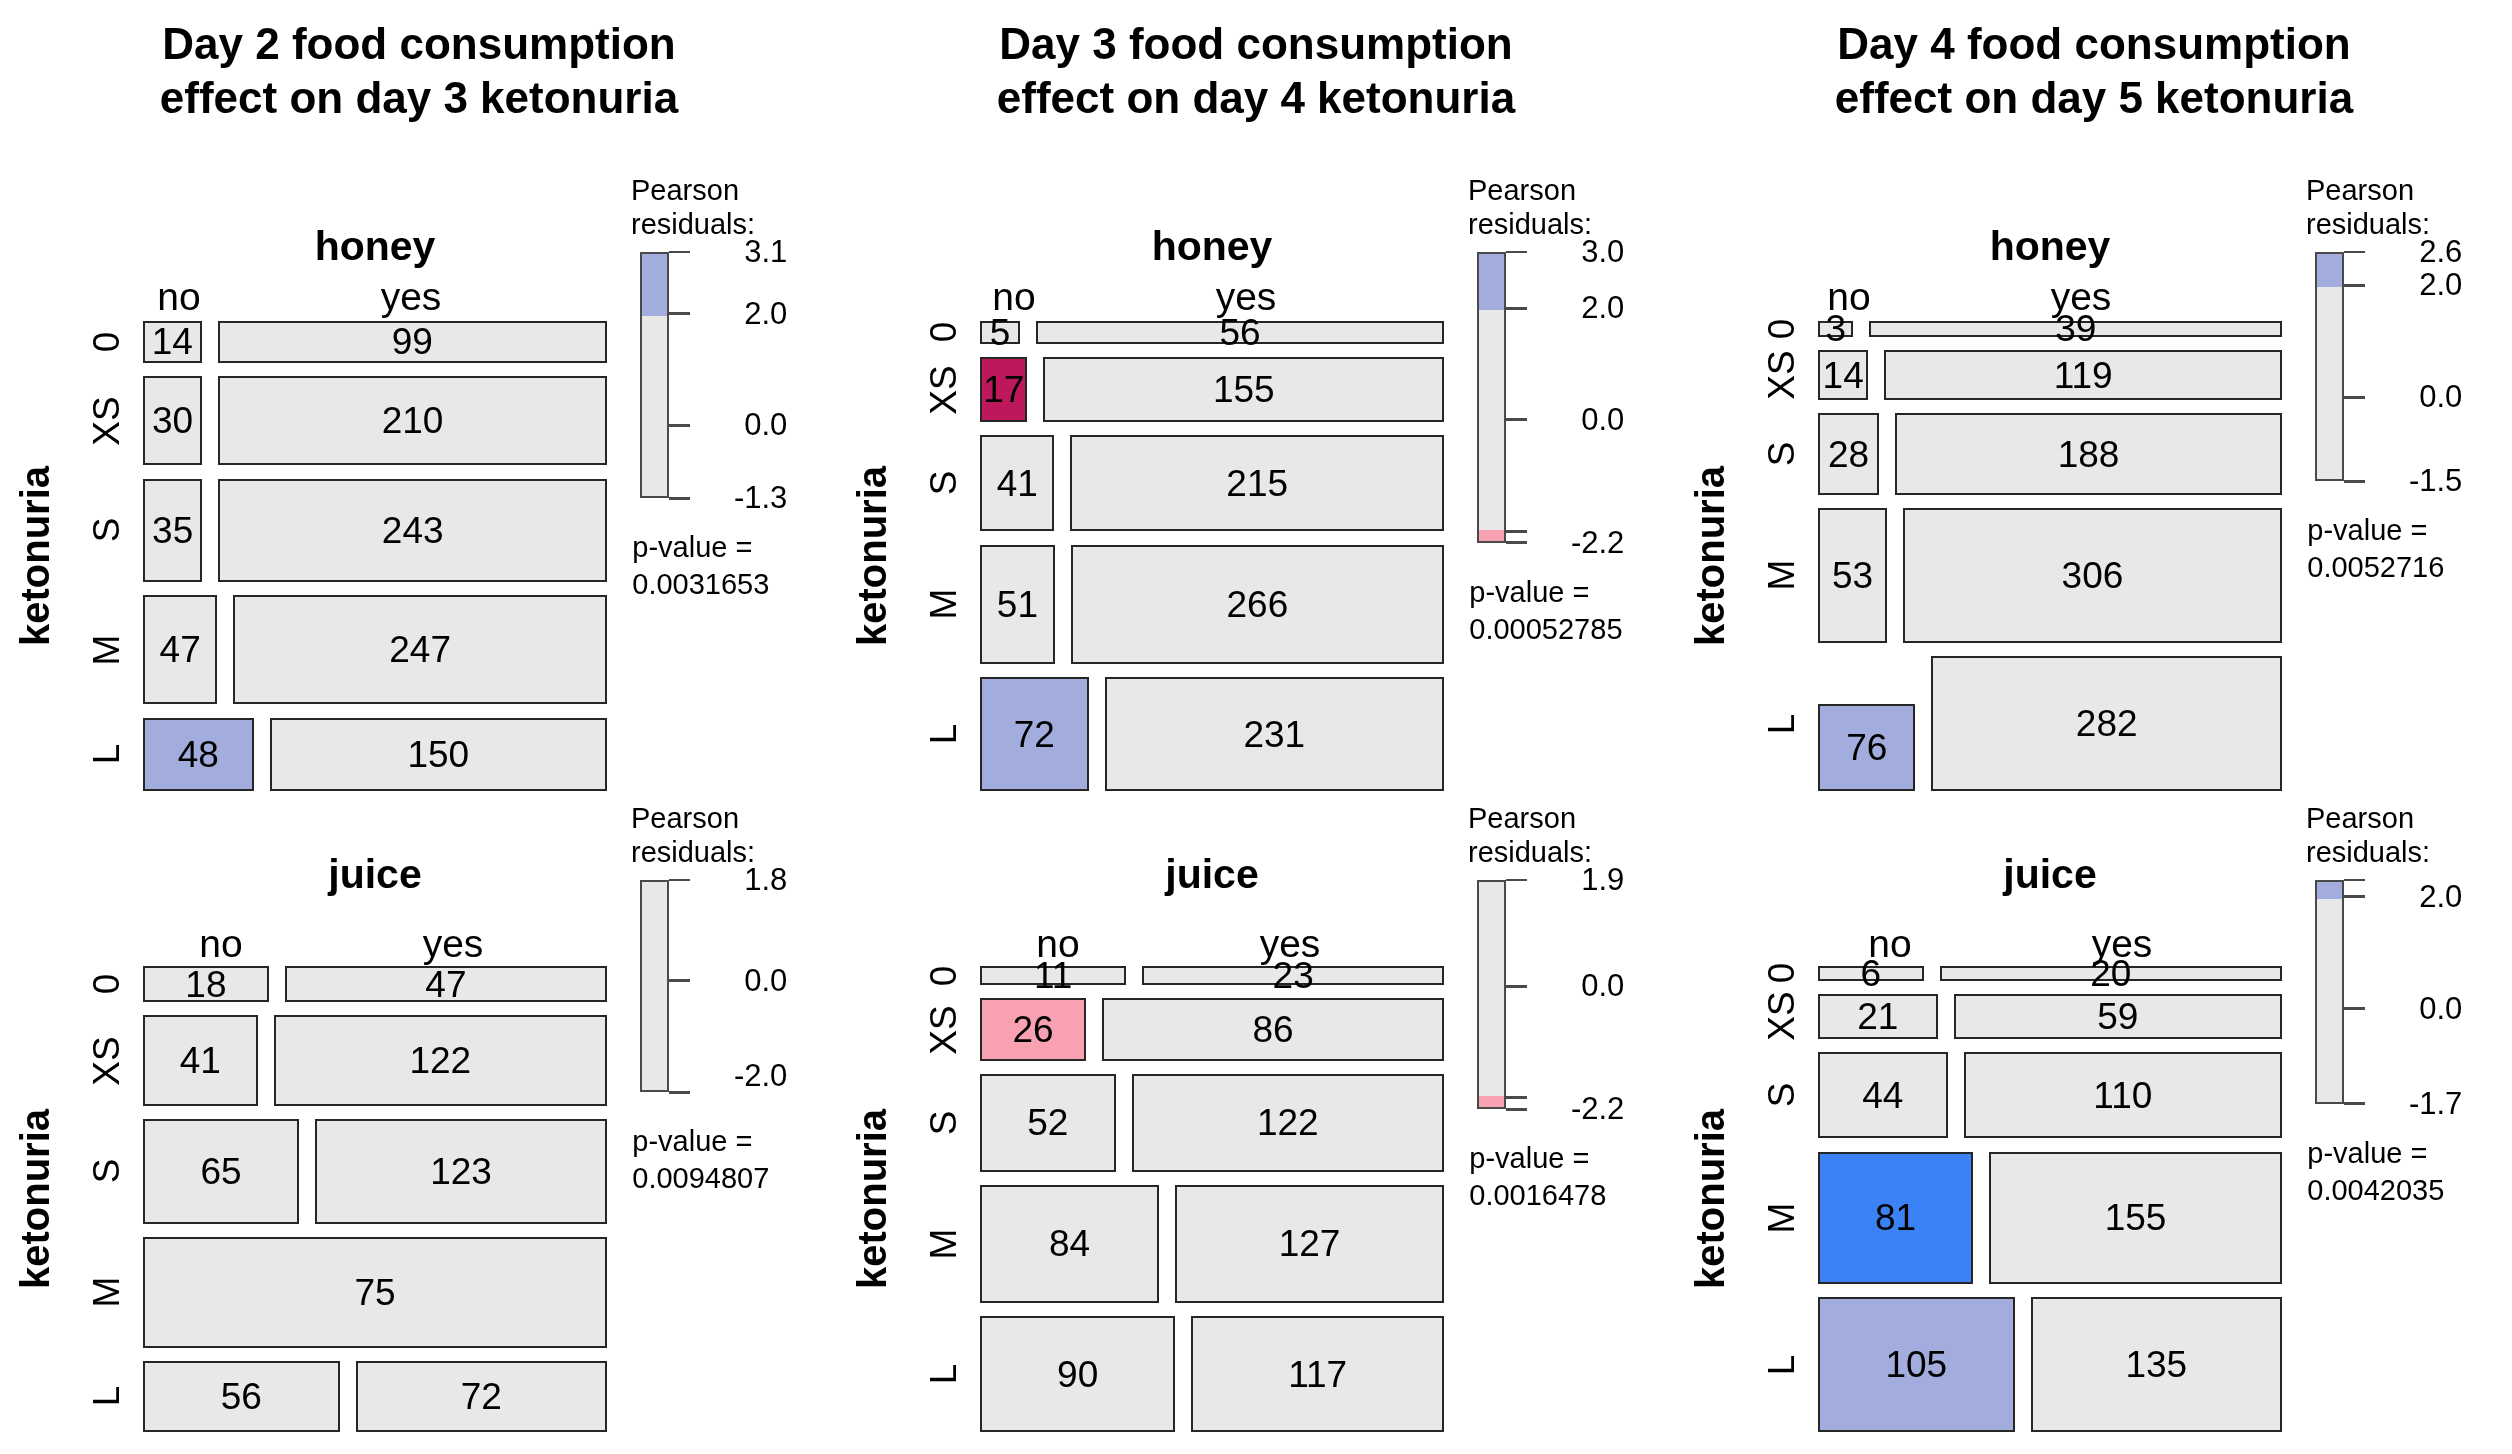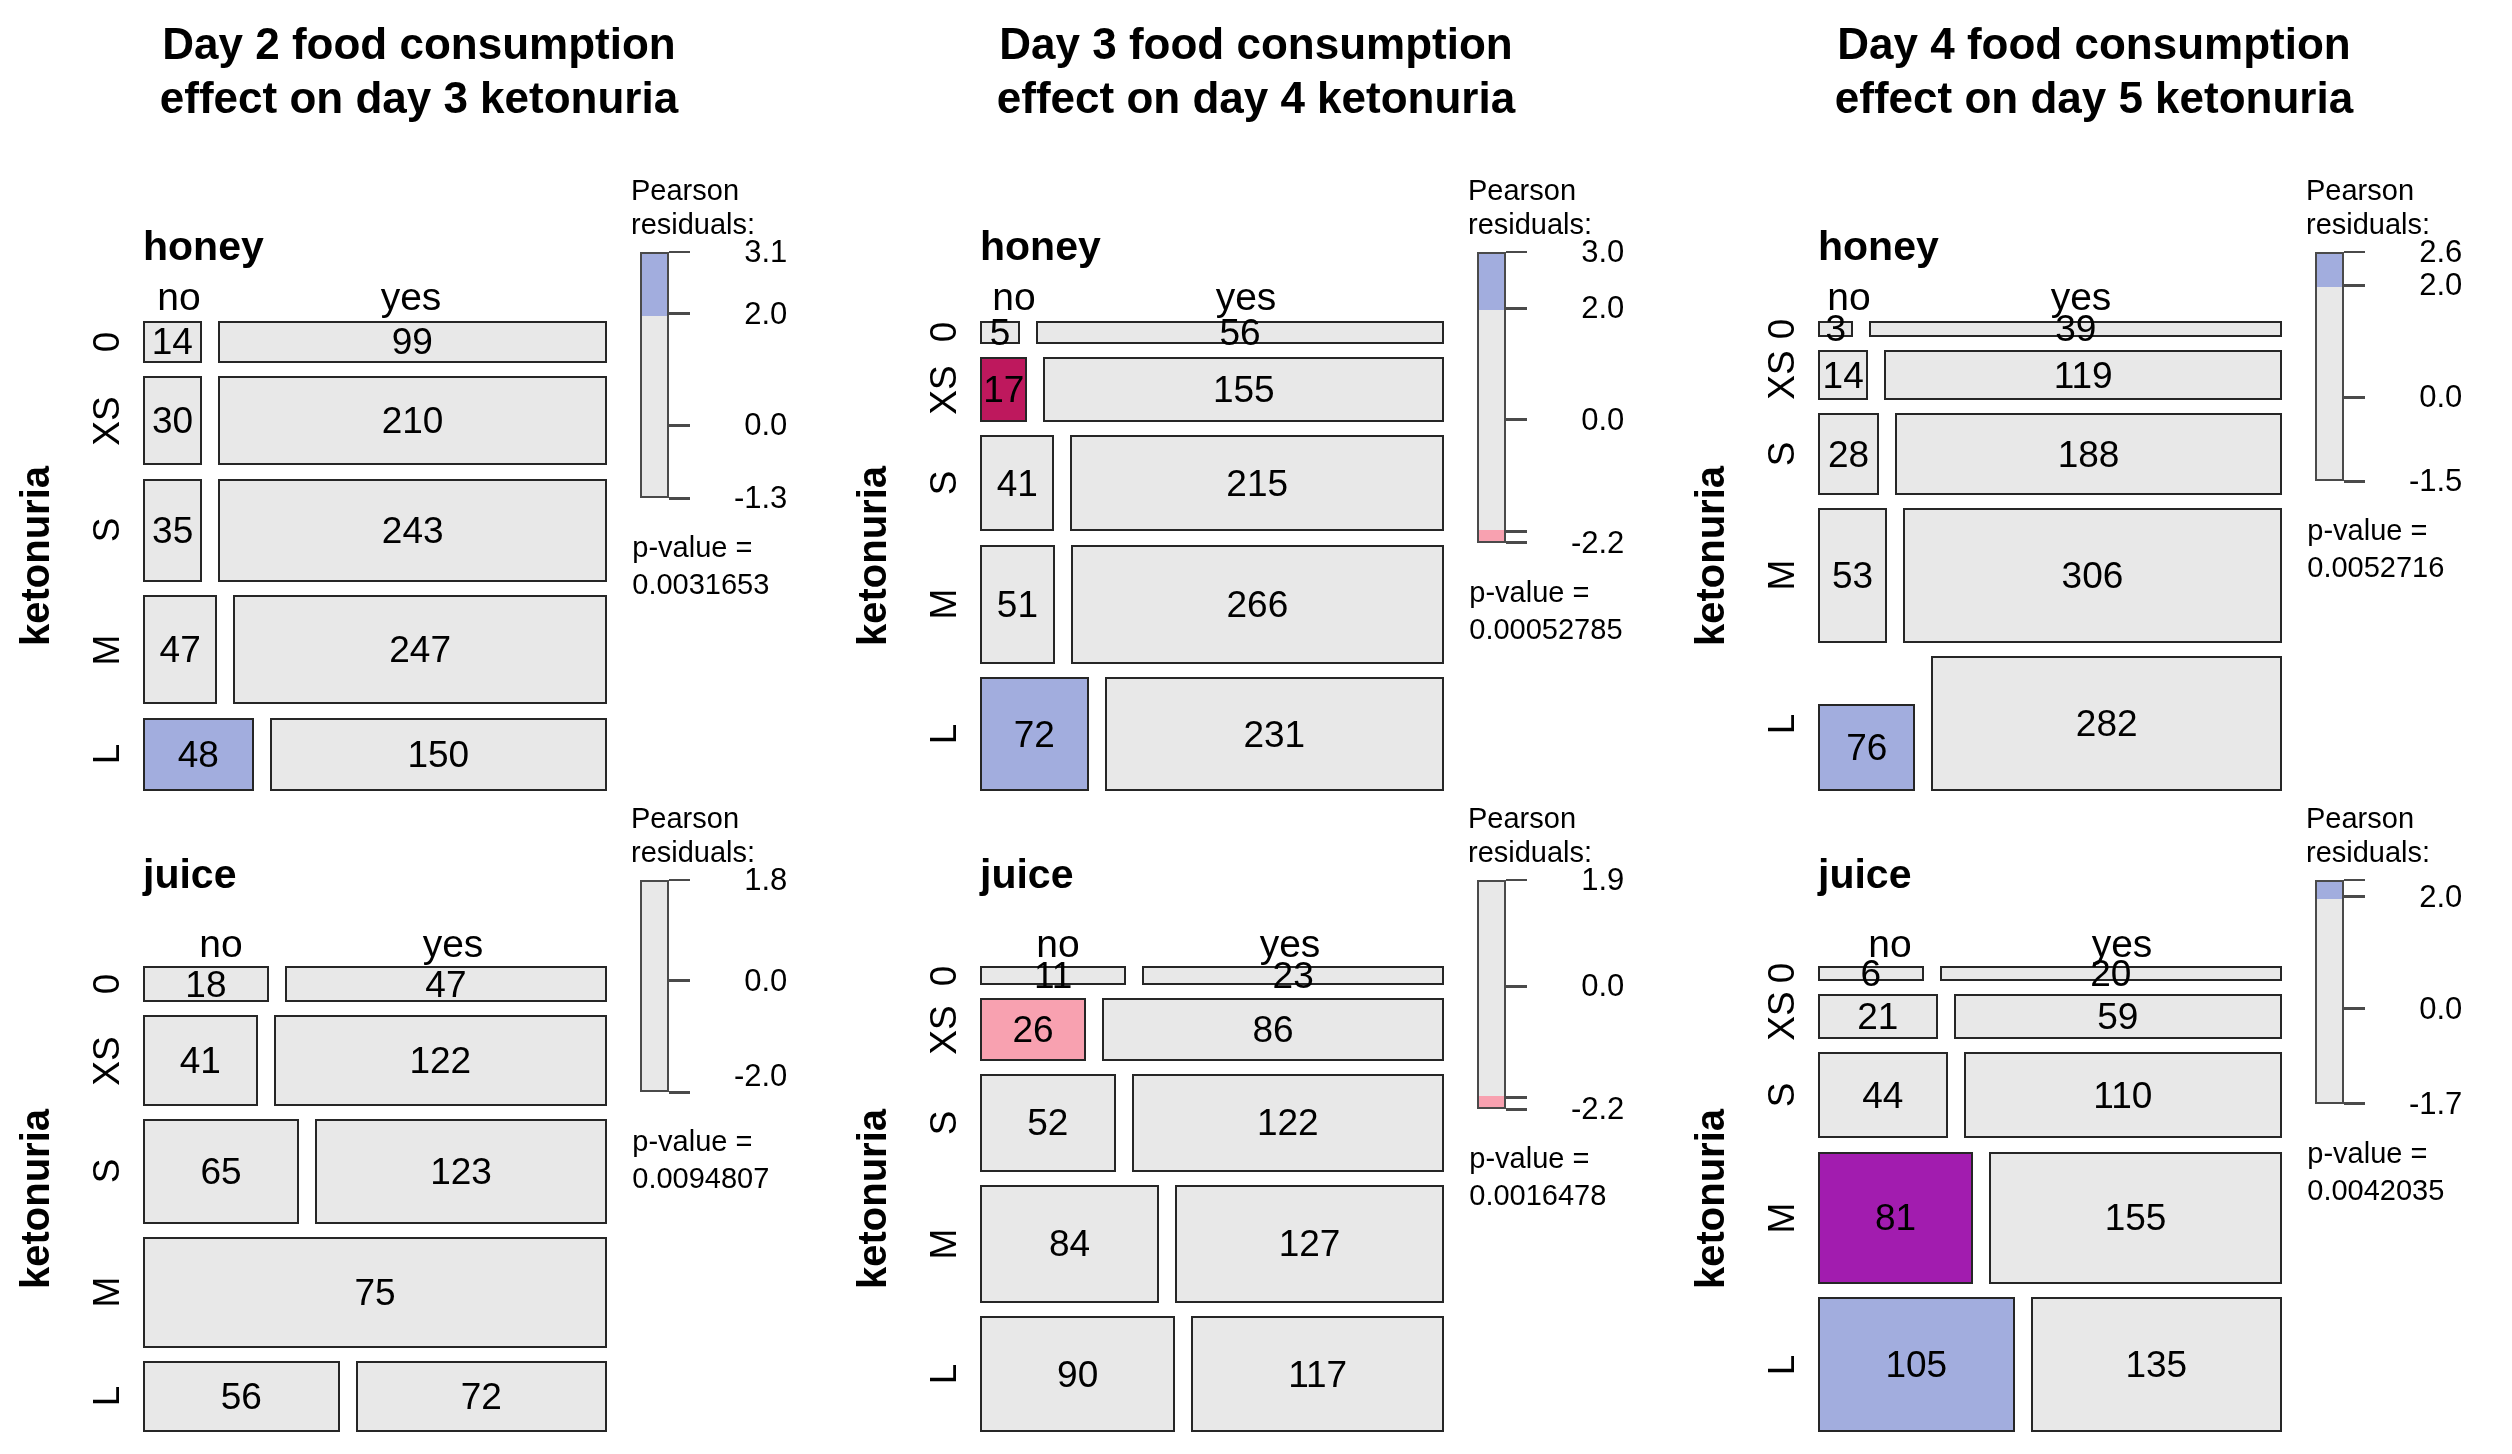--- a/index.html
+++ b/index.html
@@ -5,21 +5,21 @@
   html,body{margin:0;padding:0;background:#ffffff;}
   #stage{position:relative;width:2512px;height:1454px;overflow:hidden;background:#ffffff;
          font-family:"Liberation Sans",sans-serif;color:#000;}
   .col{position:absolute;top:0;width:838px;height:1454px;}
   .col-title{position:absolute;top:17.3px;left:0;width:100%;text-align:center;
              font-weight:bold;font-size:44px;line-height:1.22;}
   .panel{position:absolute;left:0;width:100%;height:639px;}
   .yaxis{position:absolute;left:13.3px;writing-mode:vertical-rl;
          transform:translateY(-50%) rotate(180deg);
          font-weight:bold;font-size:40px;}
-  .food{position:absolute;top:22.6px;left:143px;width:464px;
+  .food{position:absolute;top:22.6px;left:143px;width:464px;text-align:center;
         font-weight:bold;font-size:41px;}
   .cat{position:absolute;transform:translateX(-50%);font-size:39px;}
   .mosaic{position:absolute;left:143px;width:464px;display:flex;flex-direction:column;gap:13.3px;}
   .mrow{position:relative;display:flex;gap:16px;min-height:0;flex-basis:0;}
   .rlabel{position:absolute;left:-61px;top:50%;transform:translateY(-50%);
           width:49px;display:flex;justify-content:center;}
   .rot{writing-mode:vertical-rl;transform:rotate(180deg);font-size:37px;white-space:nowrap;}
   .cell{flex-basis:0;min-width:0;border:2.7px solid #262626;
         display:flex;align-items:center;justify-content:center;overflow:visible;}
   .cv{font-size:37px;line-height:1;}
@@ -505,21 +505,21 @@
               <div class="cv">44</div>
             </div>
             <div class="cell" style="flex-grow: 110; background: rgb(232, 232, 232); border-color: rgb(38, 38, 38);">
               <div class="cv">110</div>
             </div>
           </div>
           <div class="mrow" style="flex-grow: 236;">
             <div class="rlabel">
               <div class="rot">M</div>
             </div>
-            <div class="cell" style="flex-grow: 81; background: #a21caf; border-color: rgb(38, 38, 38);">
+            <div class="cell" style="flex-grow: 81; background: #3b82f6; border-color: rgb(38, 38, 38);">
               <div class="cv">81</div>
             </div>
             <div class="cell" style="flex-grow: 155; background: rgb(232, 232, 232); border-color: rgb(38, 38, 38);">
               <div class="cv">155</div>
             </div>
           </div>
           <div class="mrow" style="flex-grow: 240;">
             <div class="rlabel">
               <div class="rot">L</div>
             </div>

